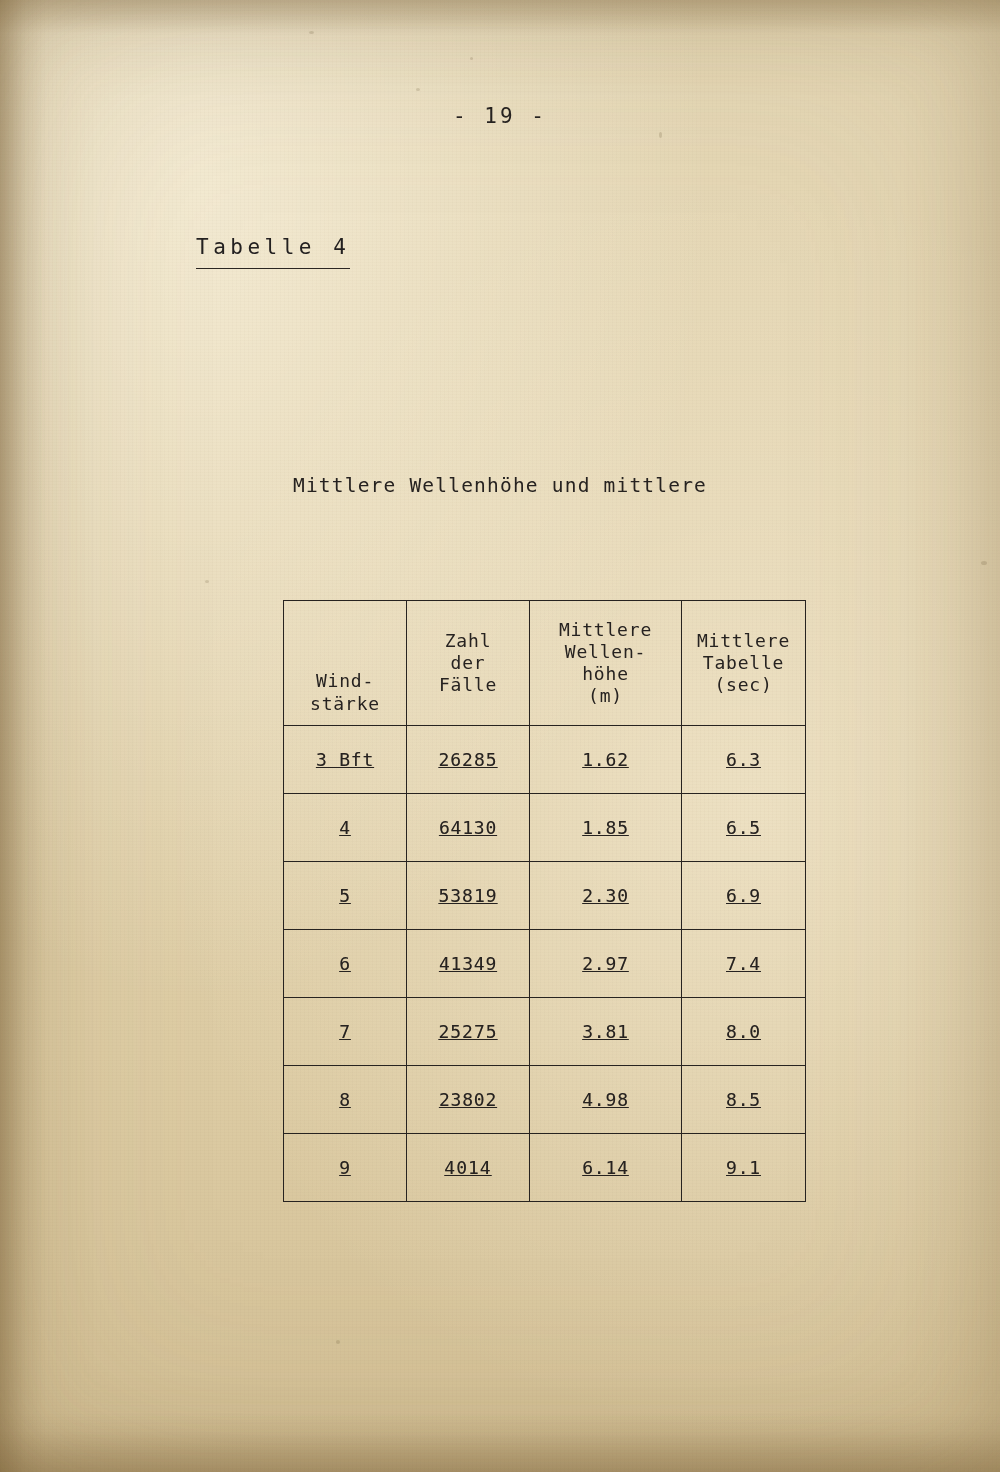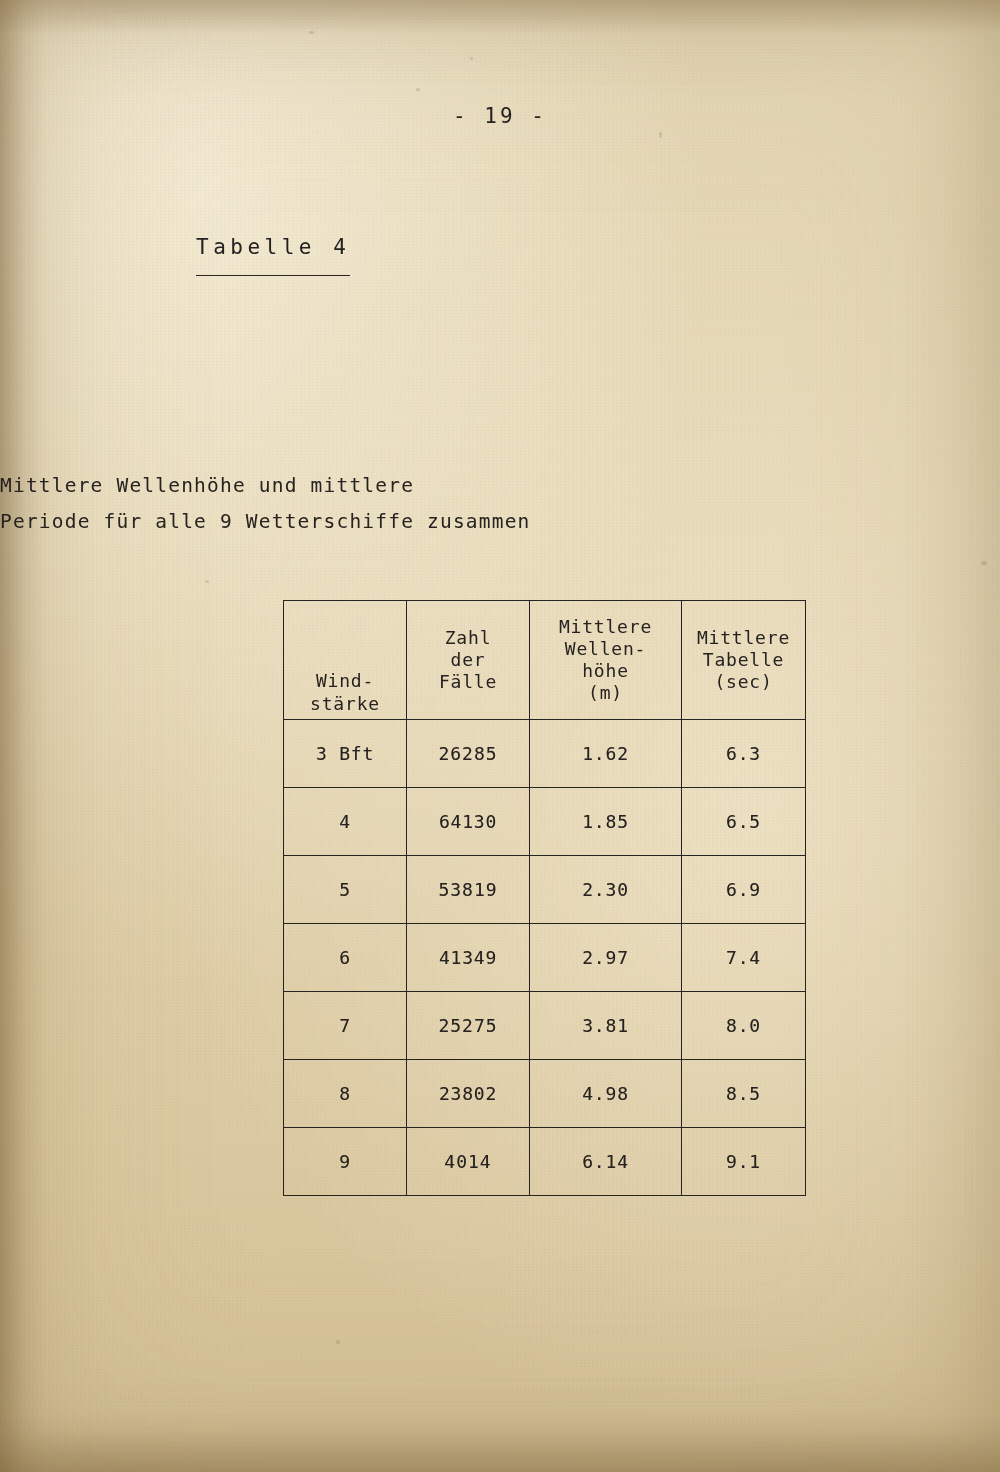--- a/index.html
+++ b/index.html
@@ -86,29 +86,29 @@
   }
 
   .table-caption-label {
     position: absolute;
     top: 235px;
     left: 196px;
     font-size: 21px;
     letter-spacing: 4.5px;
     color: #232020;
     border-bottom: 1.6px solid #2b2622;
-    padding-bottom: 16px;
+    padding-bottom: 9px;
   }
 
   .title-block {
     position: absolute;
     top: 468px;
     left: 0;
     width: 1000px;
-    text-align: left;
+    text-align: center;
     font-size: 19.5px;
     line-height: 36px;
     letter-spacing: 1.2px;
     color: #262220;
   }
 
   .table-wrap {
     position: absolute;
     top: 600px;
     left: 283px;
@@ -130,36 +130,36 @@
     padding: 0;
   }
   thead th {
     height: 114px;
     vertical-align: middle;
     line-height: 22px;
     font-size: 17.5px;
   }
   thead th.th-wind {
     vertical-align: bottom;
-    padding-bottom: 4px;
+    padding-bottom: 10px;
     line-height: 23px;
   }
   tbody td {
     height: 67px;
   }
   .col1 { width: 123px; }
   .col2 { width: 123px; }
   .col3 { width: 152px; }
   .col4 { width: 124px; }
 
   .hdr-line { display: block; }
 
   
   tbody tr:nth-child(odd) td:nth-child(2) { letter-spacing: 1px; }
-  tbody td { text-shadow: 0 0 0.4px rgba(40,35,30,0.35); }
+  tbody td { text-shadow: 0 0 0.4px rgba(40,35,30,0.35); text-decoration: underline; }
 </style>
 </head>
 <body>
 
 <div class="page">
   <div class="grain"></div>
   <div class="edge-top"></div>
   <div class="edge-left"></div>
   <div class="edge-bottom"></div>
   <div class="vignette"></div>
@@ -173,21 +173,20 @@
   <div class="speck" style="left:336px;top:1340px;width:4px;height:4px;"></div>
 
   <div class="content">
 
     <div class="page-number">-  19  -</div>
 
     <div class="table-caption-label">Tabelle 4</div>
 
     <div class="title-block">
       <div>Mittlere Wellenhöhe und mittlere</div>
-      <div>Periode für alle 9 Wetterschiffe zusammen</div>
     </div>
 
     <div class="table-wrap">
       <table class="data">
         <colgroup>
           <col class="col1">
             <col class="col2">
             <col class="col3">
             <col class="col4">
         </colgroup>

